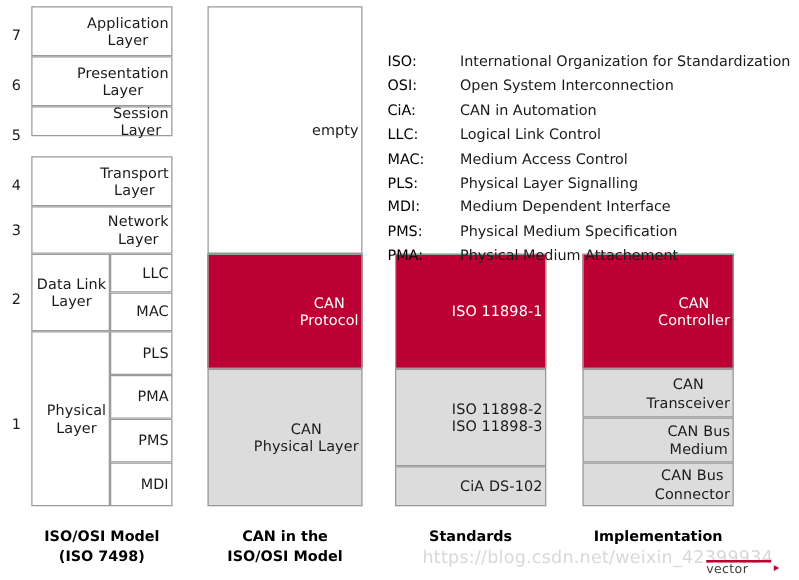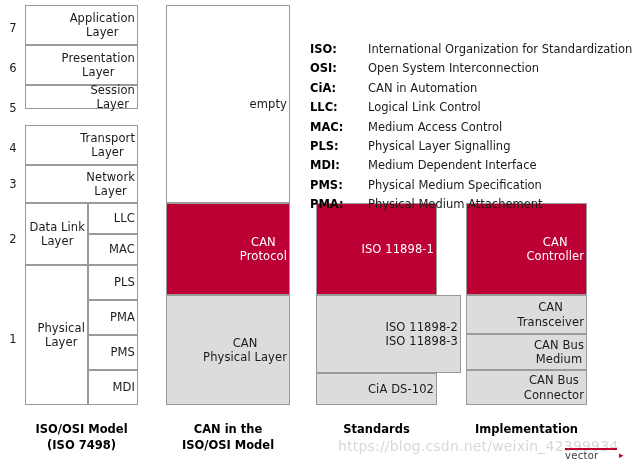--- a/index.html
+++ b/index.html
@@ -75,21 +75,21 @@
     width: 330px;
   }
   .legend-row {
     display: flex;
     align-items: baseline;
     height: 19.4px;
   }
   .legend-abbr {
     width: 58px;
     font-size: 11.5px;
-    font-weight: bold;
+    font-weight: normal;
     color: #000000;
     text-align: left;
   }
   .legend-desc {
     font-size: 11.5px;
     color: #1a1a1a;
     margin-top: 40px;
   }
 
   
@@ -203,21 +203,21 @@
   </div>
 
   <div class="caption" style="left:166px; top:422px; width:124px;">
     <span>CAN in the</span><br>
     <span>ISO/OSI Model</span>
   </div>
 
   <div class="box red" style="left:316px; top:203px; width:121px; height:92px;">
     <span class="txt">ISO 11898-1</span>
   </div>
-  <div class="box gray" style="left:316px; top:295px; width:145px; height:78px;">
+  <div class="box gray" style="left:316px; top:295px; width:121px; height:78px;">
     <span class="txt"><span>ISO 11898-2</span><br><span>ISO 11898-3</span></span>
   </div>
   <div class="box gray" style="left:316px; top:373px; width:121px; height:32px;">
     <span class="txt">CiA DS-102</span>
   </div>
 
   <div class="caption" style="left:316px; top:422px; width:121px;">
     <span>Standards</span>
   </div>
 

